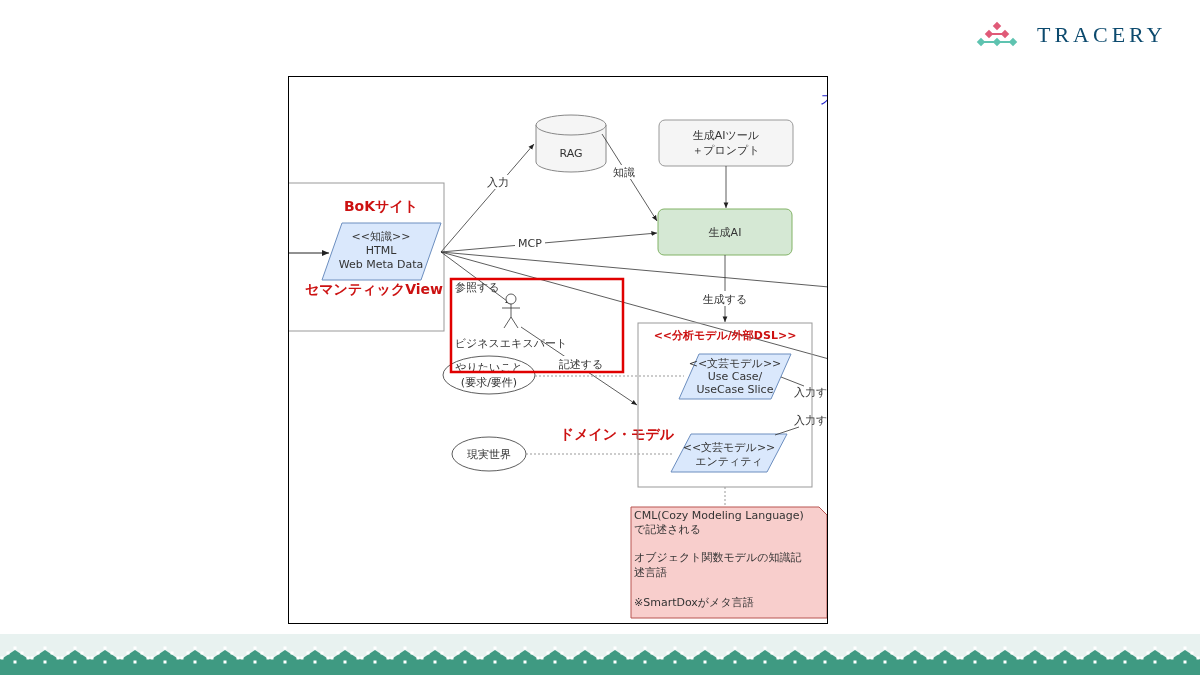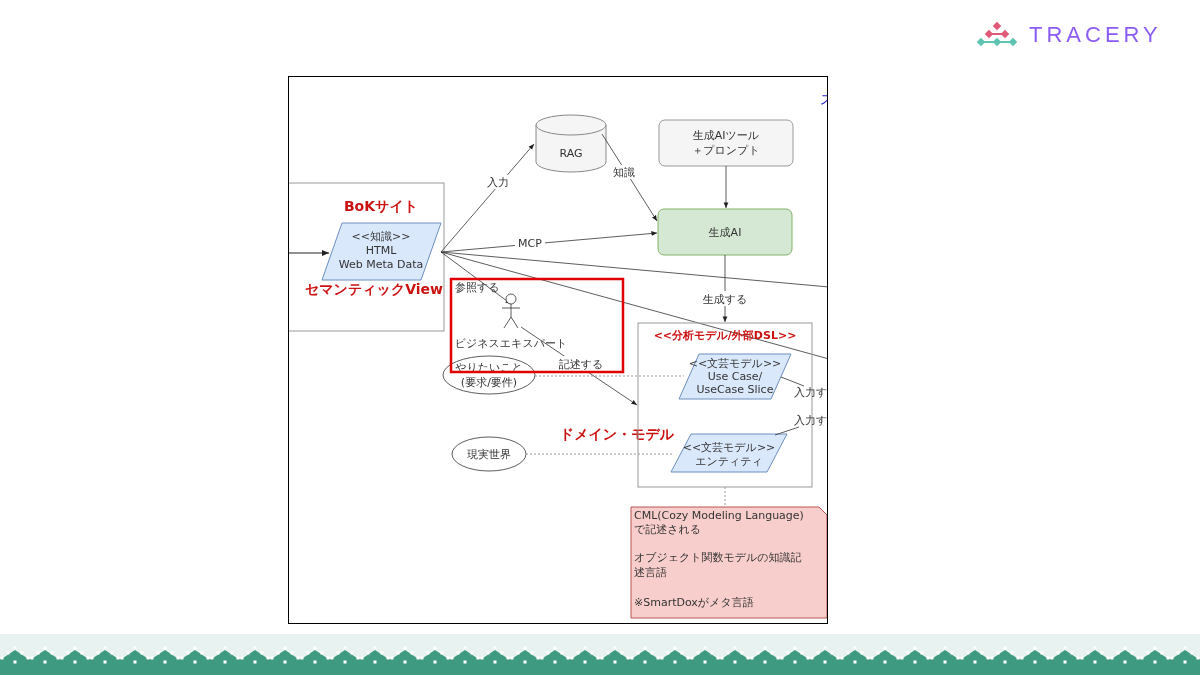--- a/index.html
+++ b/index.html
@@ -1,18 +1,18 @@
 <!DOCTYPE html>
 <html><head>
 <meta charset="utf-8">
 <style>
   html, body { margin:0; padding:0; }
   body { width:1200px; height:675px; position:relative; overflow:hidden; background:#ffffff; font-family:"DejaVu Sans", sans-serif; }
   .logo { position:absolute; left:975px; top:20px; height:30px; display:flex; align-items:center; }
-  .logo-text { font-family:Liberation Sans, sans-serif; font-size:22px; letter-spacing:4px; color:#8b5cf6; margin-left:10px; }
+  .logo-text { font-family:Liberation Serif, serif; font-size:22px; letter-spacing:4px; color:#0c4a6e; margin-left:18px; }
   .frame { position:absolute; left:288px; top:76px; width:538px; height:546px; border:1px solid #000; overflow:hidden; background:#fff; }
   .frame svg { position:absolute; left:0; top:0; }
   .txt { font-family:"DejaVu Sans", sans-serif; }
   .footer { position:absolute; left:0; top:634px; width:1200px; height:41px; }
 </style>
 </head>
 <body>
 
 <div class="logo">
   <svg width="44" height="28" viewBox="0 0 44 28">

